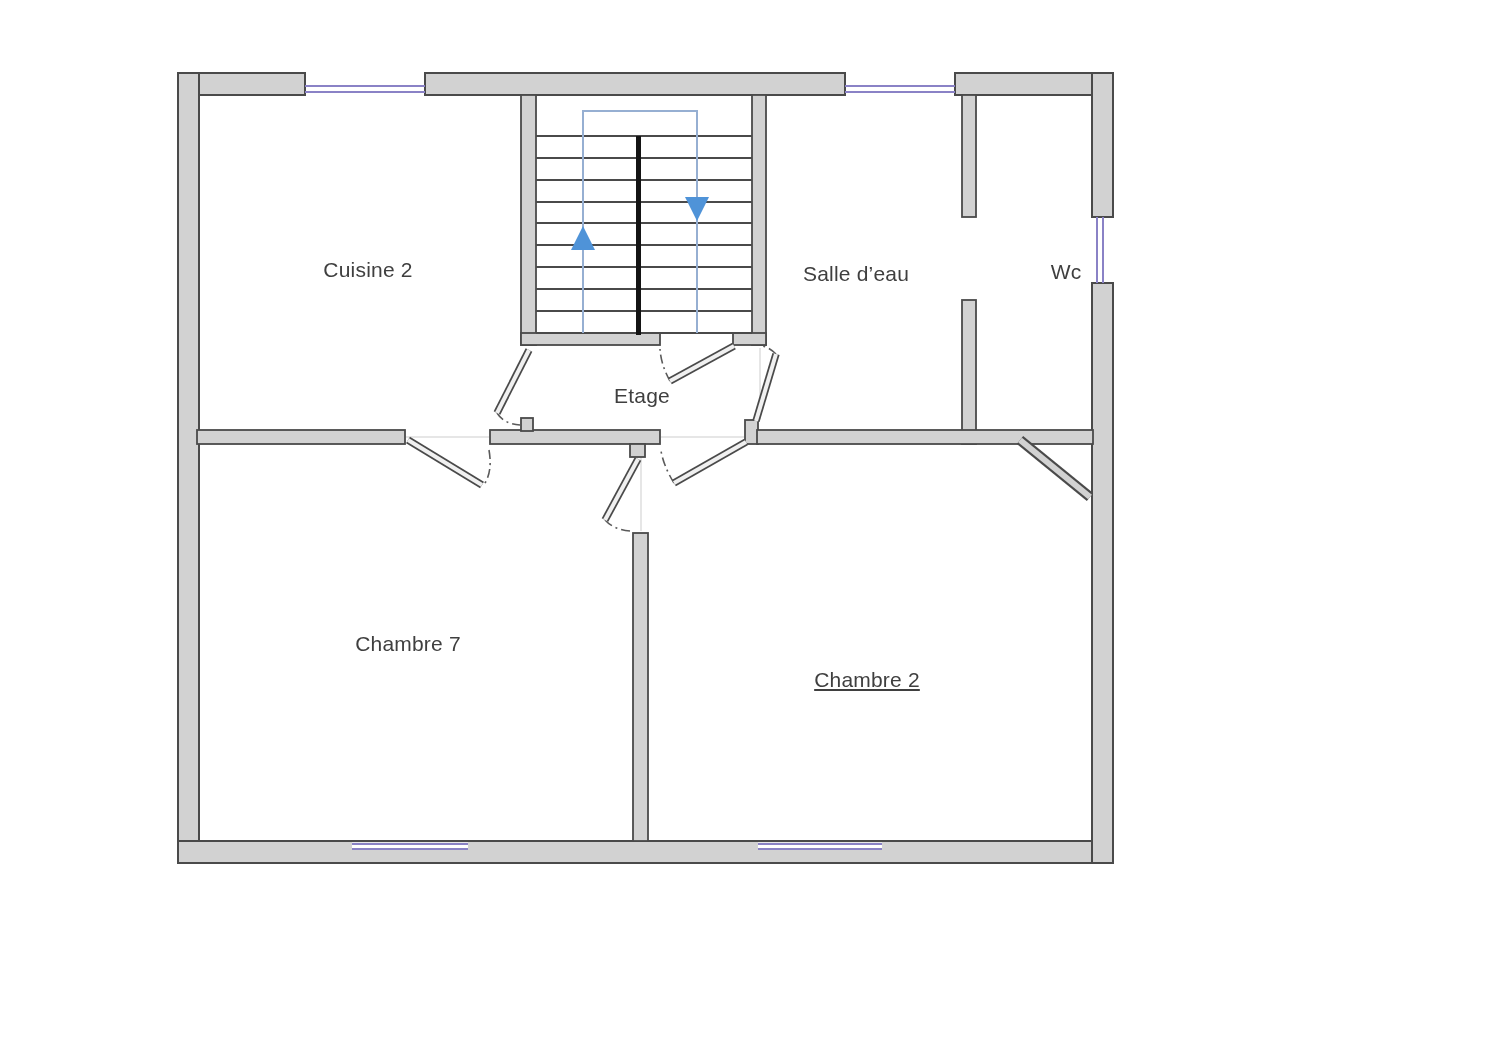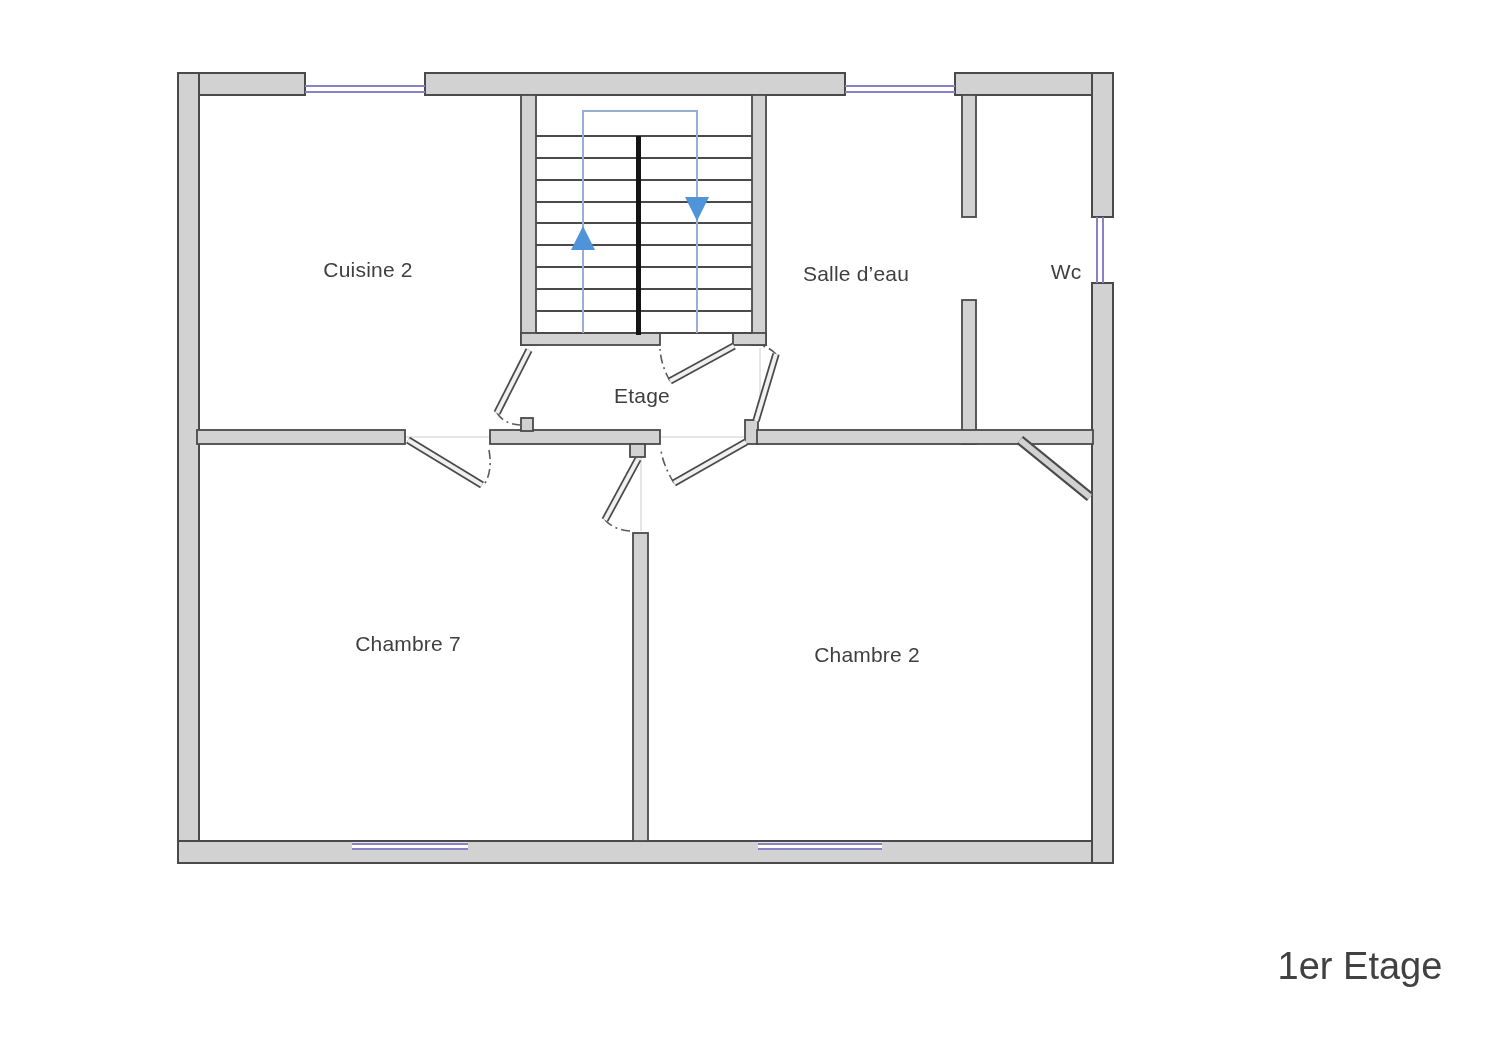--- a/index.html
+++ b/index.html
@@ -136,17 +136,16 @@
       <line class="leaf-out" x1="746" y1="442" x2="674" y2="483"></line>
       <line class="leaf-in" x1="746" y1="442" x2="674" y2="483"></line>
     </g>
   </svg>
 
   <div class="room-label" style="left:368px;top:270px;">Cuisine 2</div>
   <div class="room-label" style="left:856px;top:274px;">Salle d’eau</div>
   <div class="room-label" style="left:1022px;top:272px;margin-left:44px;">Wc</div>
   <div class="room-label" style="left:642px;top:396px;">Etage</div>
   <div class="room-label" style="left:408px;top:644px;">Chambre 7</div>
-  <div class="room-label" style="left:867px;top:655px;">Chambre 2</div>
+  <div class="room-label" style="left:867px;top:680px;text-decoration:underline;">Chambre 2</div>
 
-  <div class="floor-title" style="left:1360px;top:966px;">1er Etage</div>
 
 </div>
 
 </body></html>

